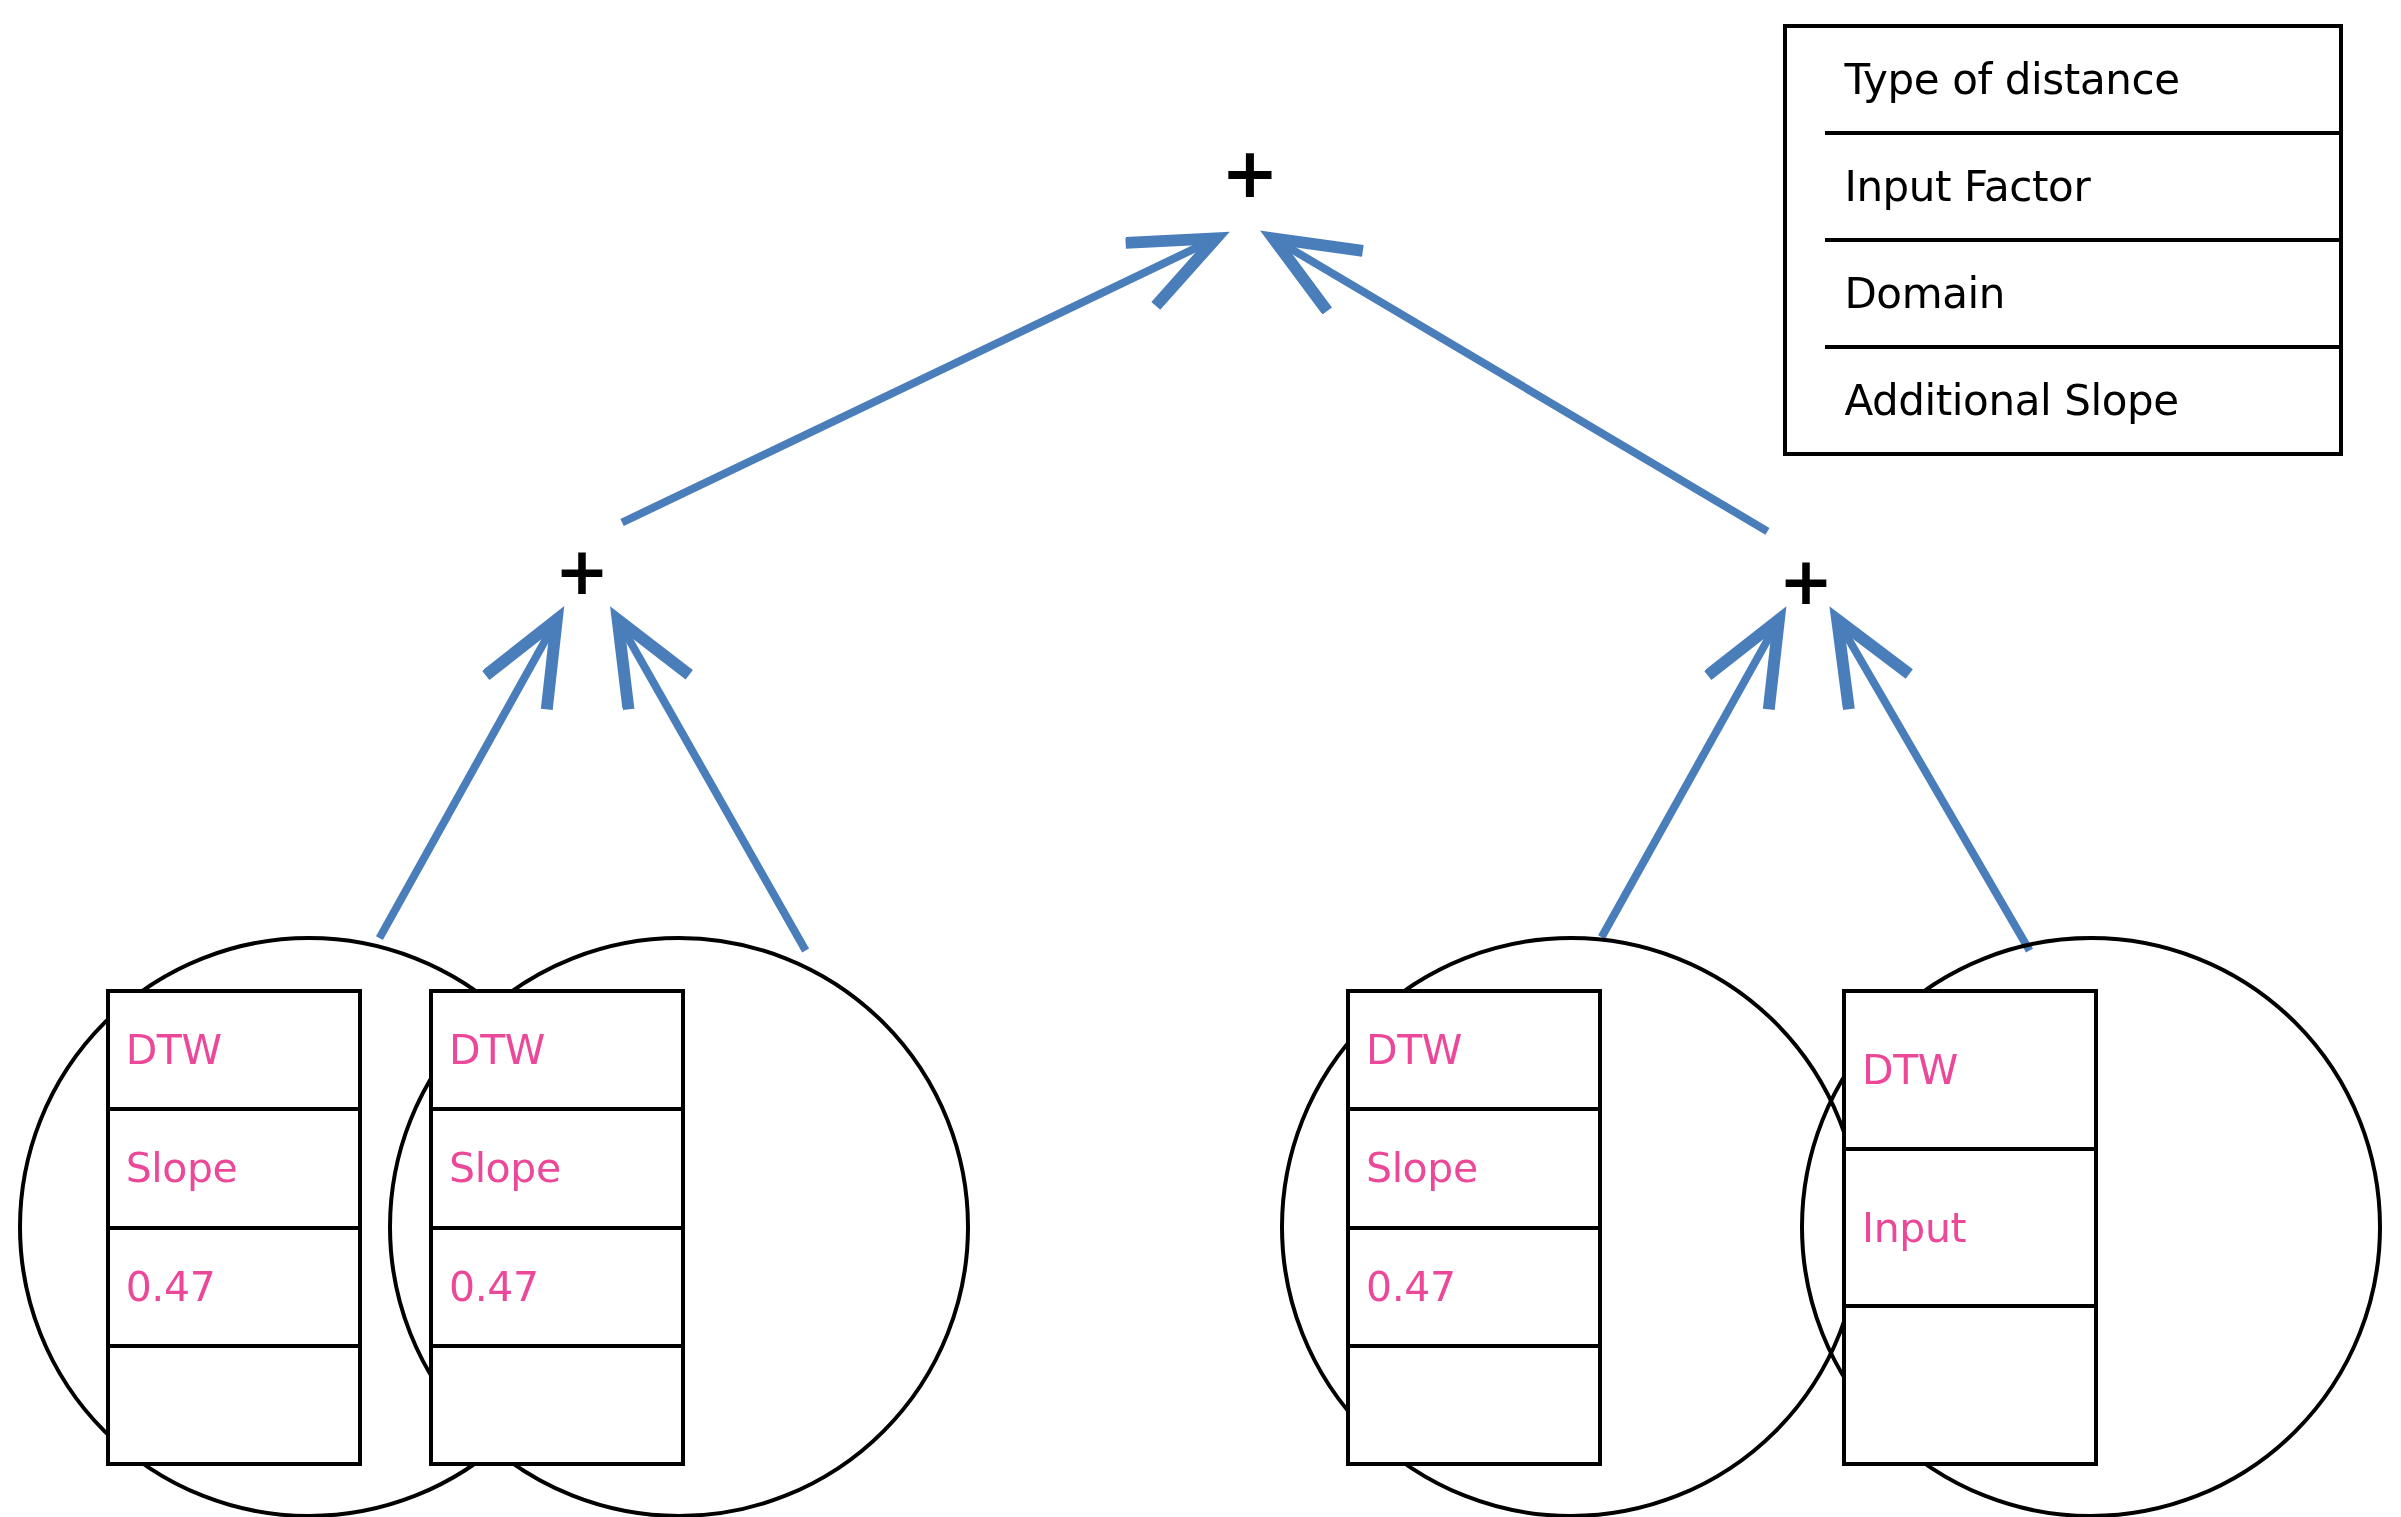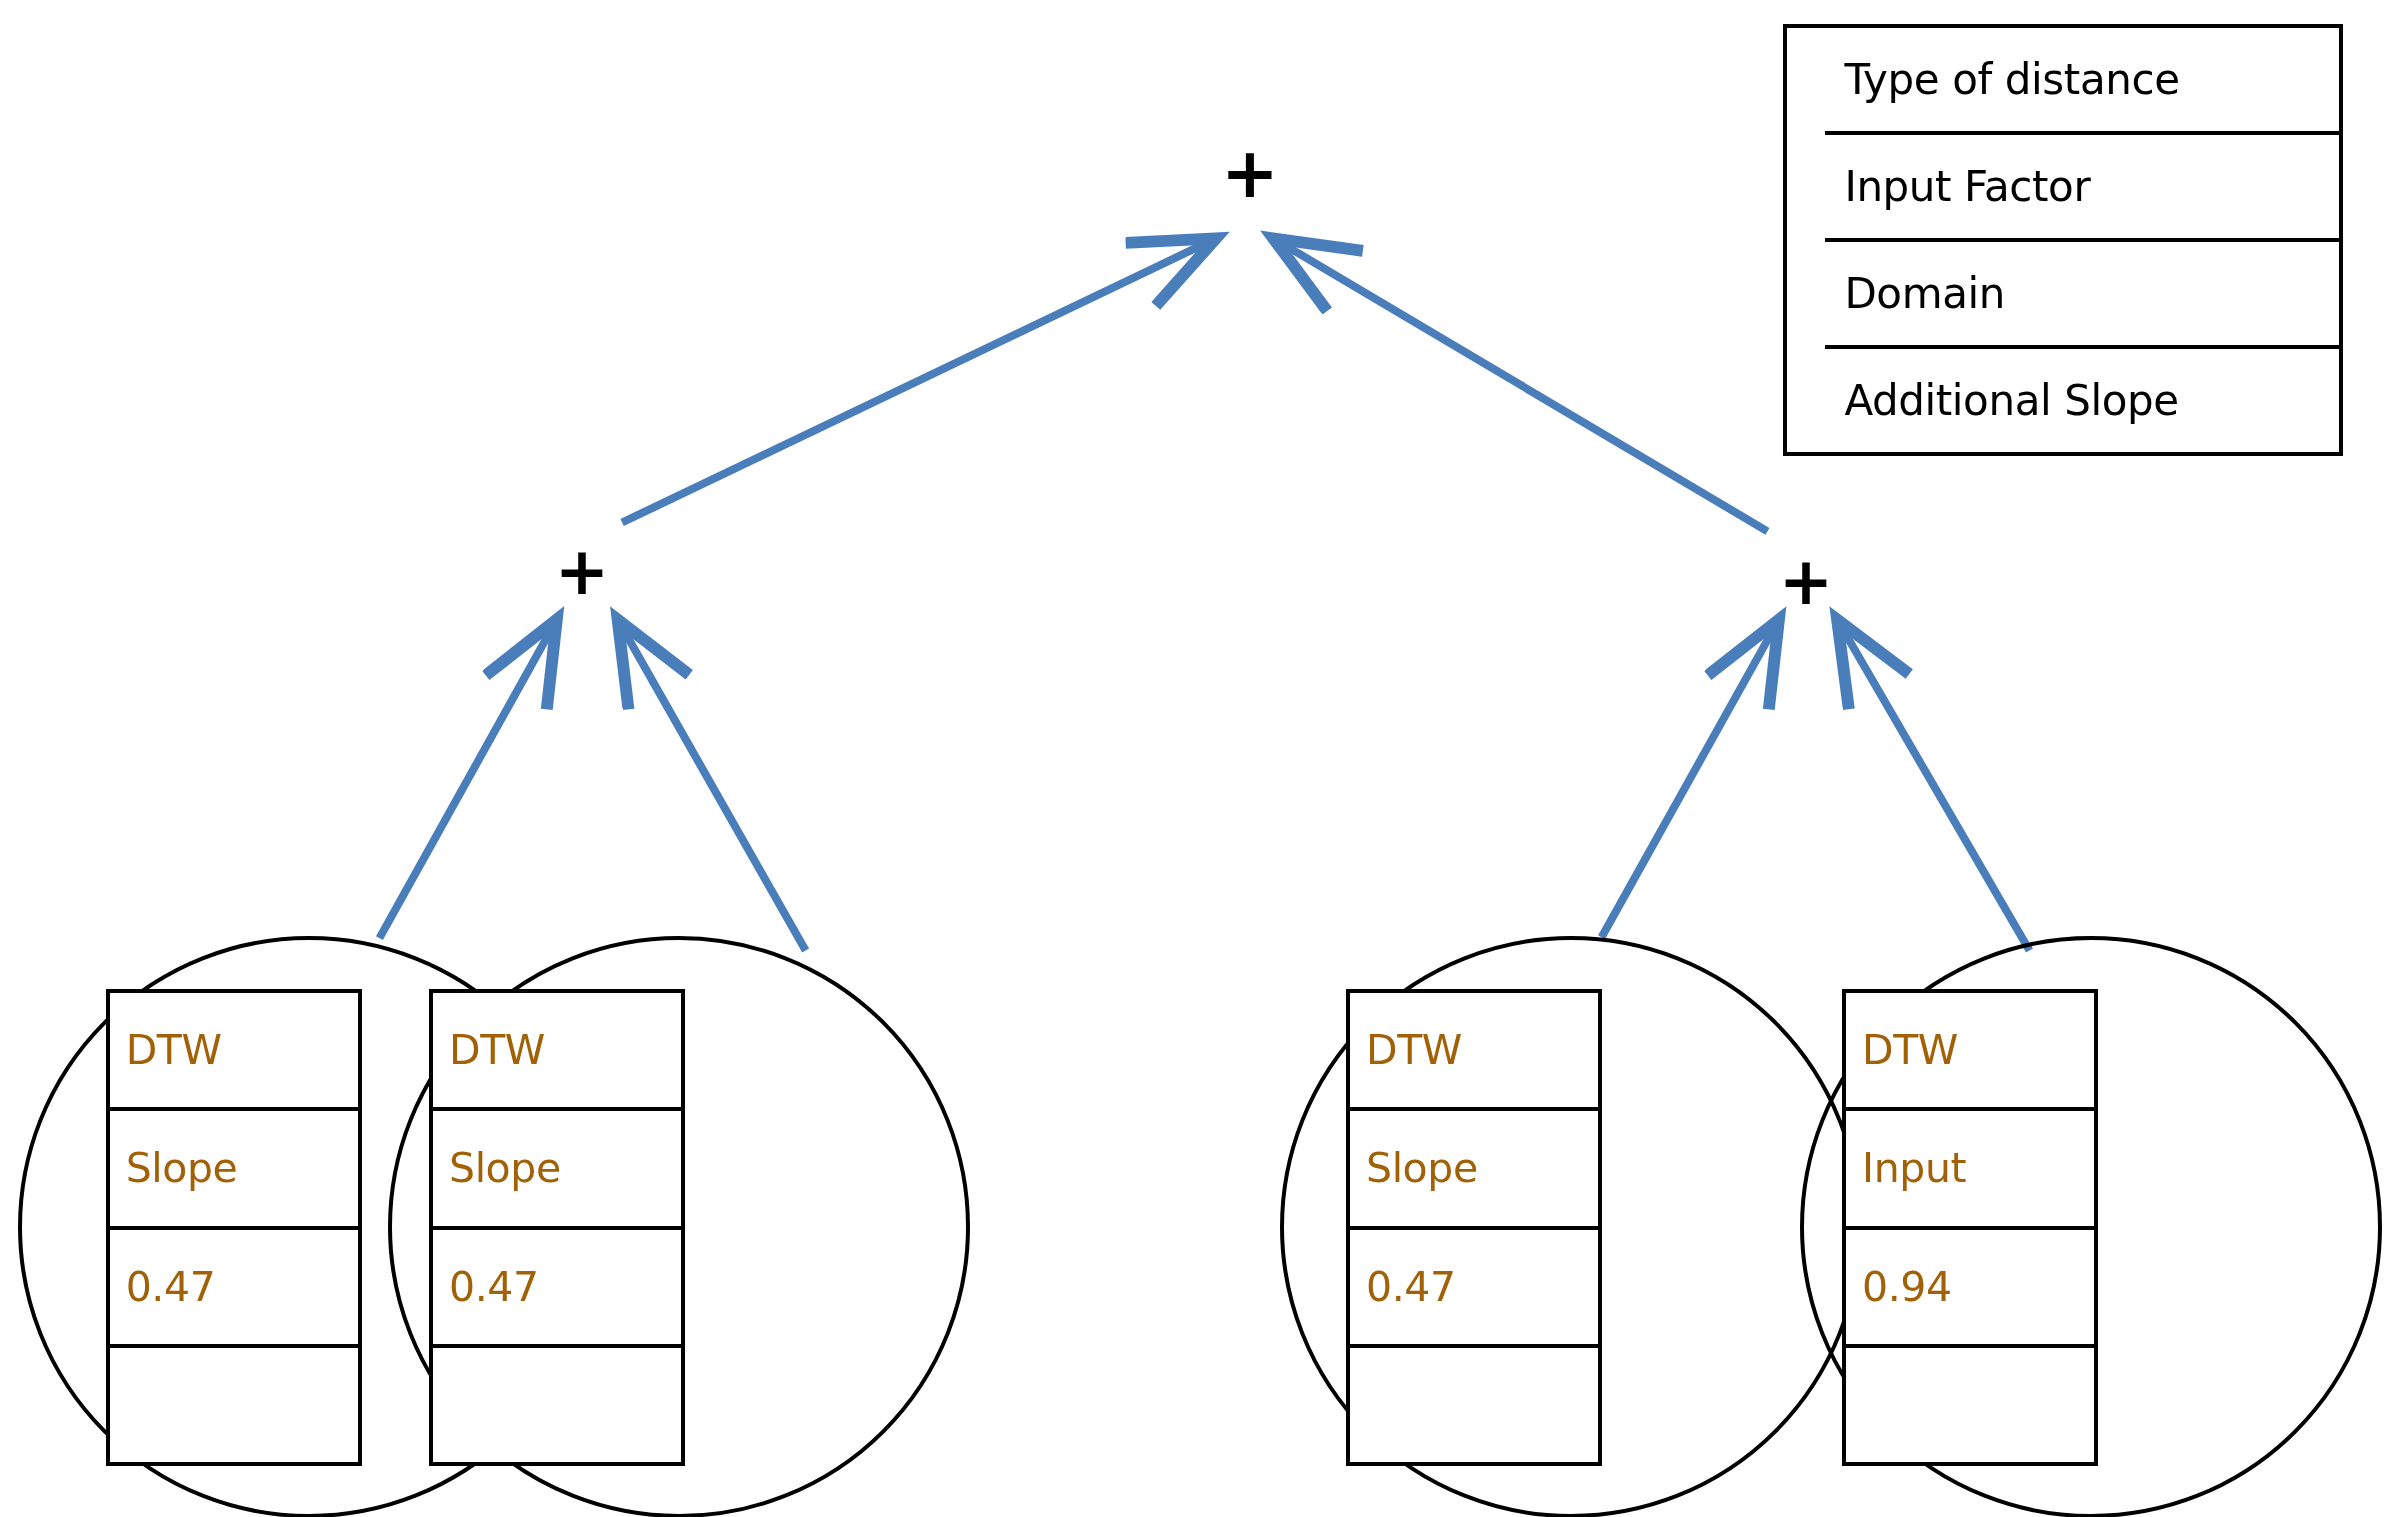--- a/index.html
+++ b/index.html
@@ -100,21 +100,21 @@
   }
   .leaf-cell {
     flex: 1 1 0;
     box-sizing: border-box;
     border-bottom: 4.4px solid #000000;
     display: flex;
     align-items: center;
     padding-left: 16px;
     font-family: "DejaVu Sans", sans-serif;
     font-size: 41px;
-    color: #a16207;
+    color: #ec4899;
     letter-spacing: -0.4px;
   }
   .leaf-cell:last-child {
     border-bottom: none;
   }
   .leaf-cell.empty { }
 </style>
 </head>
 <body>
 
@@ -177,19 +177,18 @@
       <div class="leaf-cell">0.47</div>
       <div class="leaf-cell empty"></div>
     </div>
   </div>
 
   <div class="leaf" style="left:1800px; top:936px;">
     <div class="leaf-circle"></div>
     <div class="leaf-table" style="left:42px;">
       <div class="leaf-cell">DTW</div>
       <div class="leaf-cell">Input</div>
-      <div class="leaf-cell">0.94</div>
       <div class="leaf-cell empty"></div>
     </div>
   </div>
 
 </div>
 
 
 </body></html>

